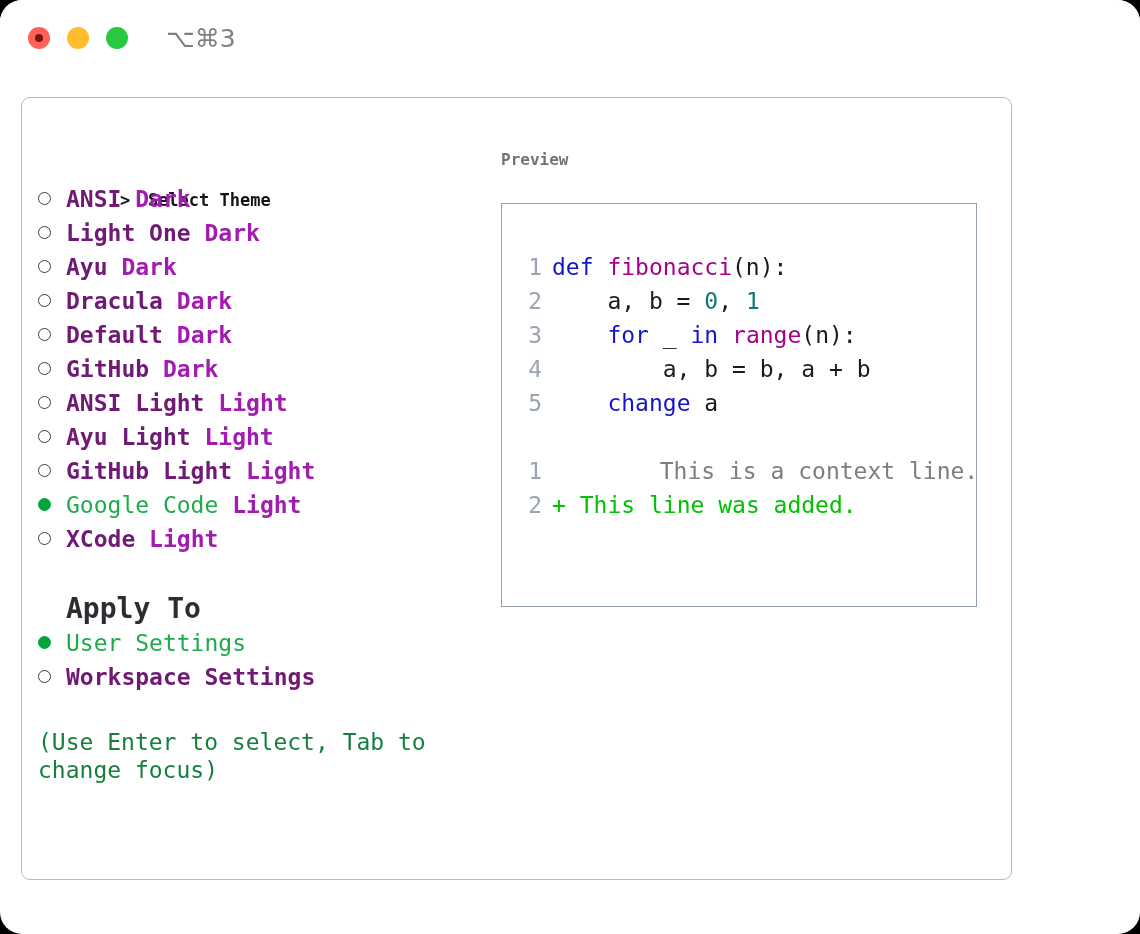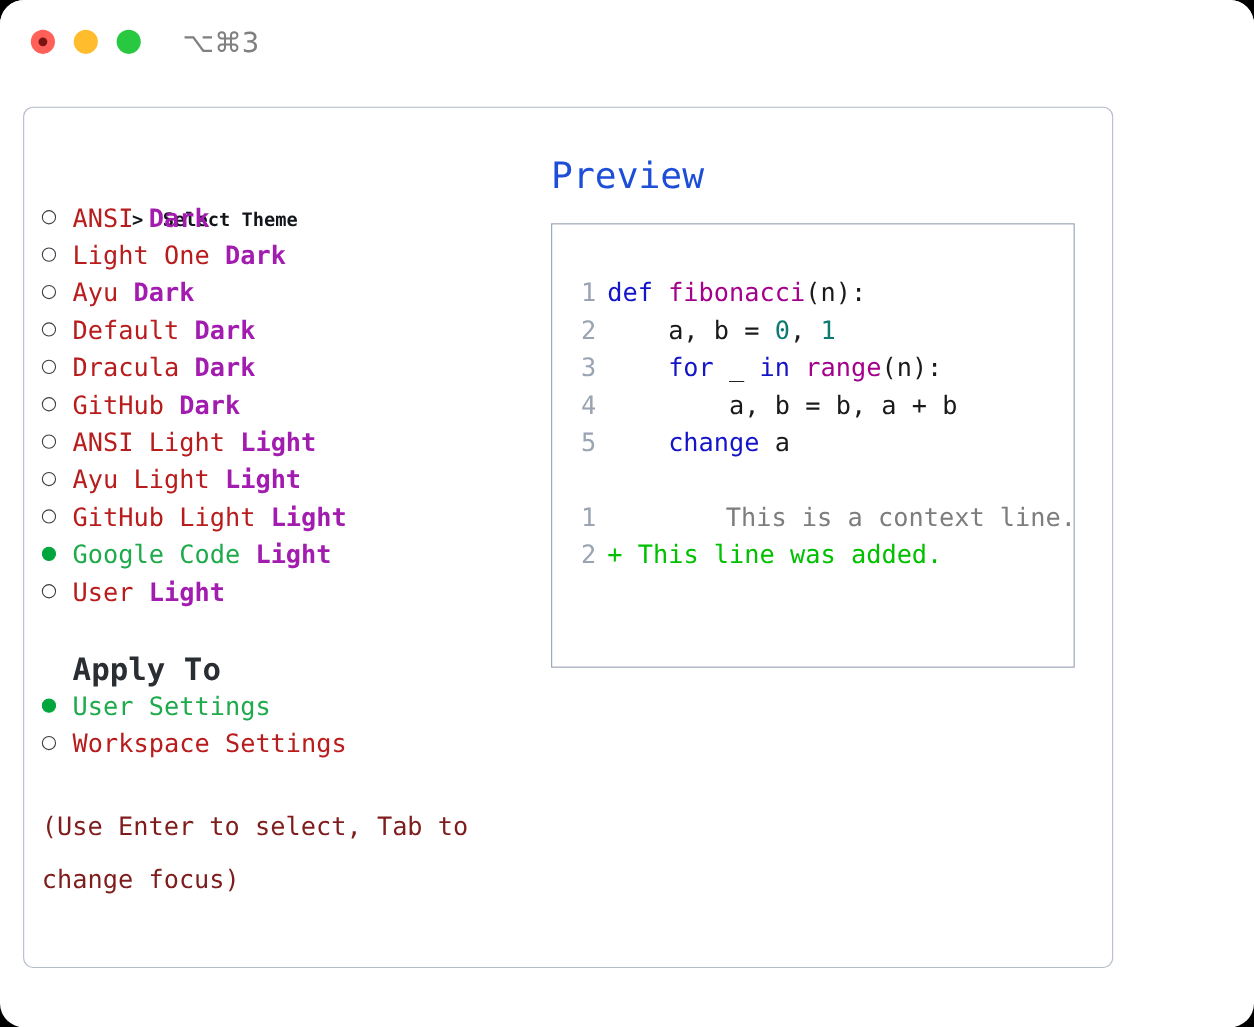--- a/index.html
+++ b/index.html
@@ -105,22 +105,22 @@
     box-sizing: border-box;
     vertical-align: middle;
     position: relative;
     top: -2px;
   }
   .radio-dot.filled {
     background: #00a63c;
     border-color: #00a63c;
   }
   .name {
-    color: #b91c1c;
-    font-weight: normal;
+    color: #701a75;
+    font-weight: bold;
   }
   .name.selected {
     color: #1faa4b;
     font-weight: normal;
   }
   .cat {
     color: #a21caf;
     font-weight: bold;
   }
   #section-header {
@@ -146,37 +146,37 @@
     font-size: 28px;
     color: #2a2e33;
     font-weight: bold;
     white-space: pre;
   }
   #apply-title .spacer { display: inline-block; width: 28px; }
 
   #hint {
     margin-top: 34px;
     font-size: 23px;
-    line-height: 48px;
-    color: #7f1d1d;
+    line-height: 28px;
+    color: #15803d;
     width: 400px;
     white-space: normal;
   }
 
   
   #right-col {
     position: absolute;
     left: 479px;
     top: 44px;
     width: 490px;
   }
   #preview-title {
-    font-size: 33px;
-    font-weight: normal;
-    color: #1d4ed8;
+    font-size: 16px;
+    font-weight: bold;
+    color: #737373;
     height: 36px;
     line-height: 36px;
   }
   #code-box {
     margin-top: 25px;
     width: 476px;
     height: 404px;
     border: 1.6px solid #95a0b0;
     background: #ffffff;
     box-sizing: border-box;
@@ -222,28 +222,28 @@
     <div id="left-col">
 
       <div id="section-header">
         <span class="chev">&gt;</span><span>Select Theme</span>
       </div>
 
       <div id="theme-list">
           <div class="row"><span class="marker"><span class="radio-dot"></span></span><span class="name">ANSI</span><span> </span><span class="cat">Dark</span></div>
           <div class="row"><span class="marker"><span class="radio-dot"></span></span><span class="name">Light One</span><span> </span><span class="cat">Dark</span></div>
           <div class="row"><span class="marker"><span class="radio-dot"></span></span><span class="name">Ayu</span><span> </span><span class="cat">Dark</span></div>
+          <div class="row"><span class="marker"><span class="radio-dot"></span></span><span class="name">Dracula</span><span> </span><span class="cat">Dark</span></div>
           <div class="row"><span class="marker"><span class="radio-dot"></span></span><span class="name">Default</span><span> </span><span class="cat">Dark</span></div>
-          <div class="row"><span class="marker"><span class="radio-dot"></span></span><span class="name">Dracula</span><span> </span><span class="cat">Dark</span></div>
           <div class="row"><span class="marker"><span class="radio-dot"></span></span><span class="name">GitHub</span><span> </span><span class="cat">Dark</span></div>
           <div class="row"><span class="marker"><span class="radio-dot"></span></span><span class="name">ANSI Light</span><span> </span><span class="cat">Light</span></div>
           <div class="row"><span class="marker"><span class="radio-dot"></span></span><span class="name">Ayu Light</span><span> </span><span class="cat">Light</span></div>
           <div class="row"><span class="marker"><span class="radio-dot"></span></span><span class="name">GitHub Light</span><span> </span><span class="cat">Light</span></div>
           <div class="row"><span class="marker"><span class="radio-dot filled"></span></span><span class="name selected">Google Code</span><span> </span><span class="cat">Light</span></div>
-          <div class="row"><span class="marker"><span class="radio-dot"></span></span><span class="name">User</span><span> </span><span class="cat">Light</span></div>
+          <div class="row"><span class="marker"><span class="radio-dot"></span></span><span class="name">XCode</span><span> </span><span class="cat">Light</span></div>
         </div>
 
       <div id="apply-block">
         <div id="apply-title"><span class="spacer"></span><span>Apply To</span></div>
         <div id="apply-list">
             <div class="row"><span class="marker"><span class="radio-dot filled"></span></span><span class="name selected">User Settings</span></div>
             <div class="row"><span class="marker"><span class="radio-dot"></span></span><span class="name">Workspace Settings</span></div>
           </div>
       </div>
 

